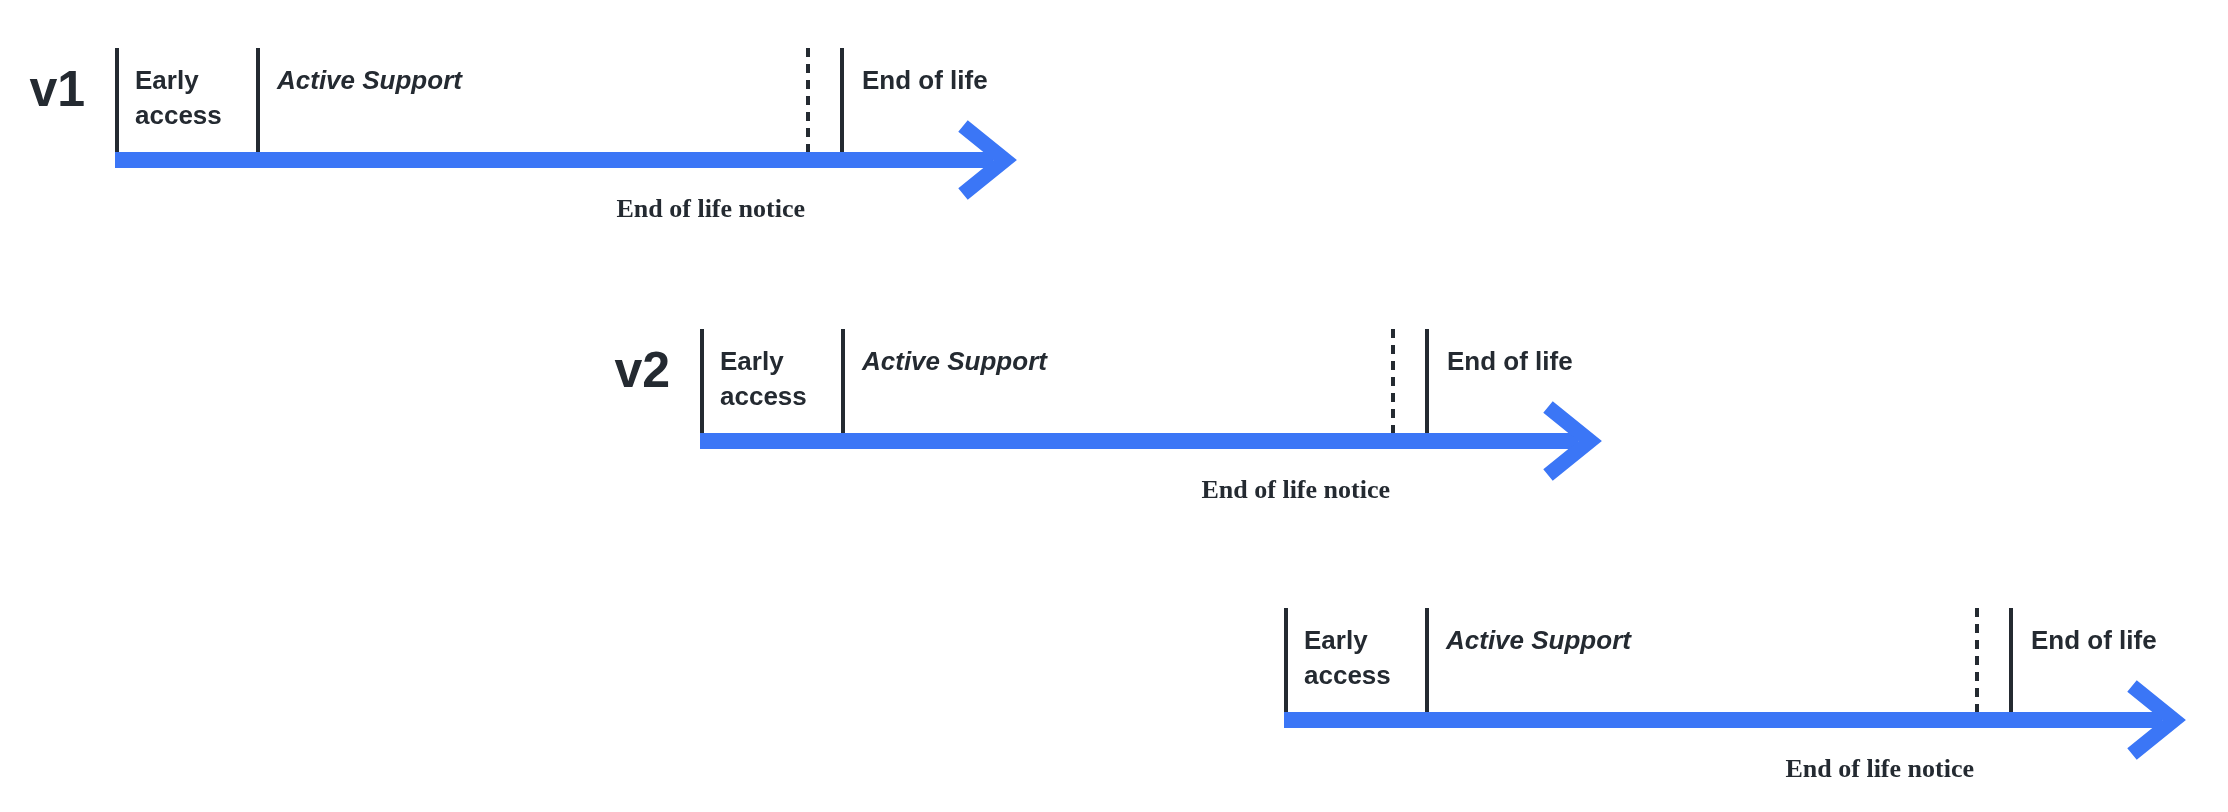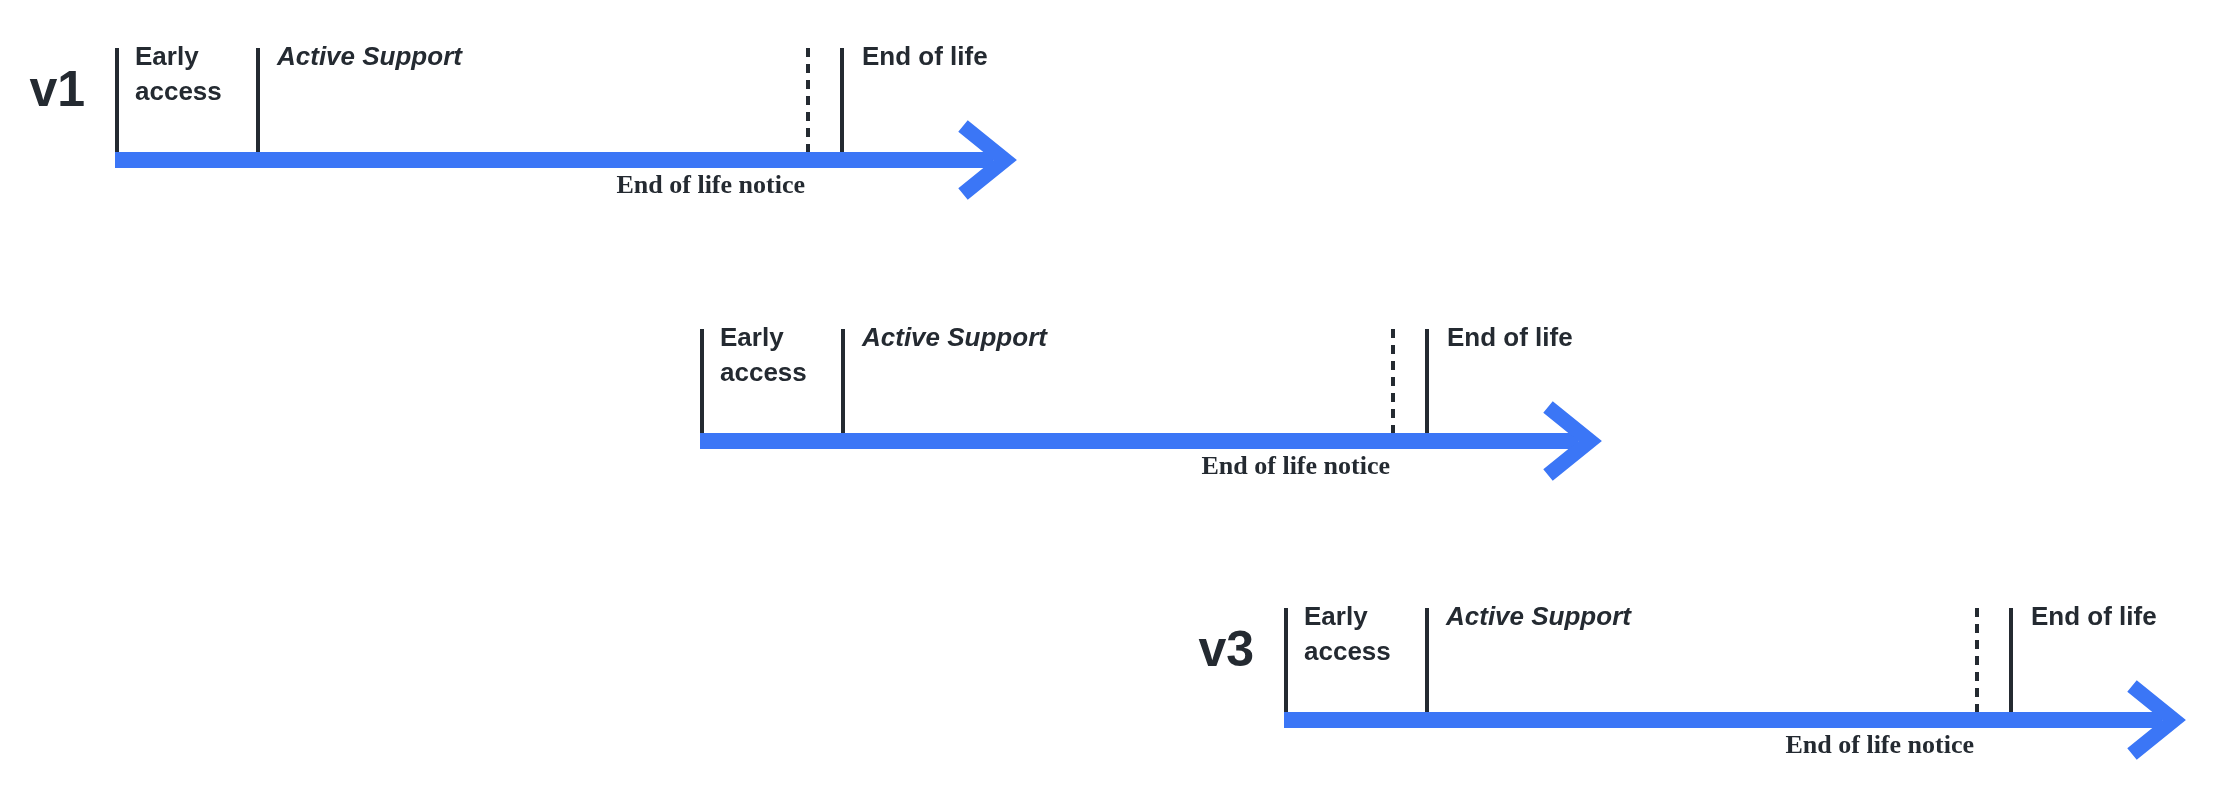--- a/index.html
+++ b/index.html
@@ -57,20 +57,21 @@
     fill:none;
     stroke:#3b76f6;
     stroke-width:15;
     stroke-linejoin:miter;
     stroke-linecap:butt;
   }
   .lbl{
     position:absolute;
     font-size:26px;font-weight:700;line-height:35px;
     color:#242a31;
+    margin-top:24px;
   }
   .early{
     left:calc(var(--x0) + 18px);
     top:calc(var(--bt) - 113px);
     width:110px;
   }
   .active{
     left:calc(var(--x0) + 160px);
     top:calc(var(--bt) - 113px);
     white-space:nowrap;
@@ -106,36 +107,36 @@
     <svg class="head" width="70" height="80" viewBox="0 0 70 80">
       <polyline points="8,6 50,40 8,74" stroke="#3b76f6"></polyline>
     </svg>
     <div class="lbl early">Early access</div>
     <div class="lbl active">Active Support</div>
     <div class="lbl eol">End of life</div>
     <div class="lbl notice">End of life notice</div>
   </div>
 
   <div class="timeline tl2">
+    <div class="vlabel">v2</div>
     <div class="tick tick-start"></div>
     <div class="tick tick-phase2"></div>
     <div class="tick-dashed"></div>
     <div class="tick tick-eol"></div>
     <div class="bar"></div>
     <svg class="head" width="70" height="80" viewBox="0 0 70 80">
       <polyline points="8,6 50,40 8,74" stroke="#3b76f6"></polyline>
     </svg>
     <div class="lbl early">Early access</div>
     <div class="lbl active">Active Support</div>
     <div class="lbl eol">End of life</div>
     <div class="lbl notice">End of life notice</div>
   </div>
 
   <div class="timeline tl3">
-    <div class="vlabel">v3</div>
     <div class="tick tick-start"></div>
     <div class="tick tick-phase2"></div>
     <div class="tick-dashed"></div>
     <div class="tick tick-eol"></div>
     <div class="bar"></div>
     <svg class="head" width="70" height="80" viewBox="0 0 70 80">
       <polyline points="8,6 50,40 8,74" stroke="#3b76f6"></polyline>
     </svg>
     <div class="lbl early">Early access</div>
     <div class="lbl active">Active Support</div>

